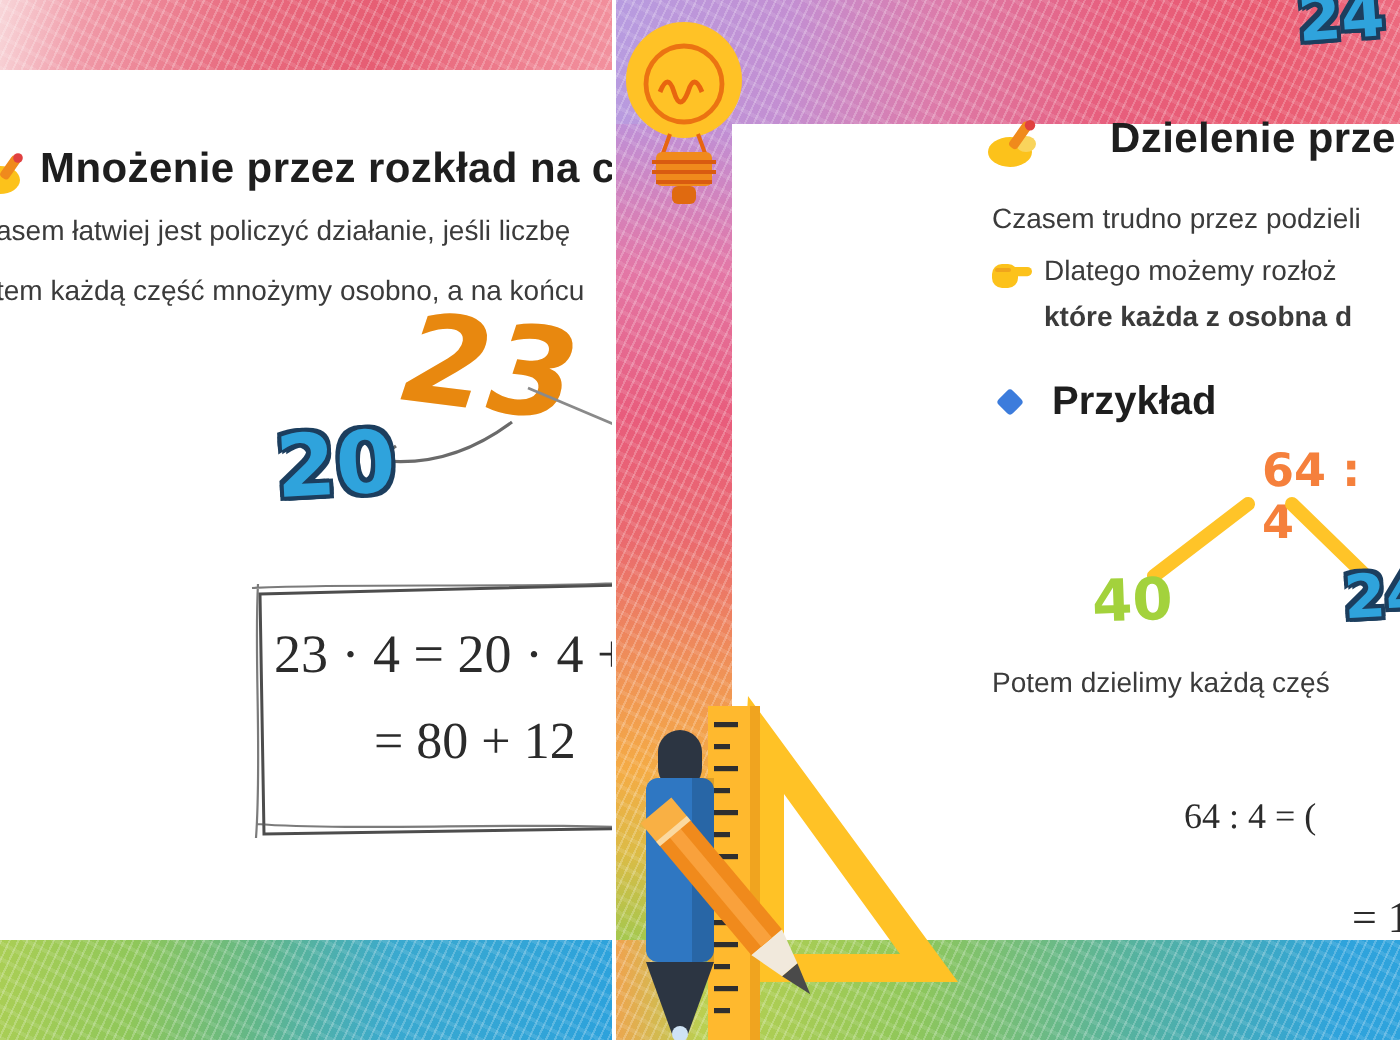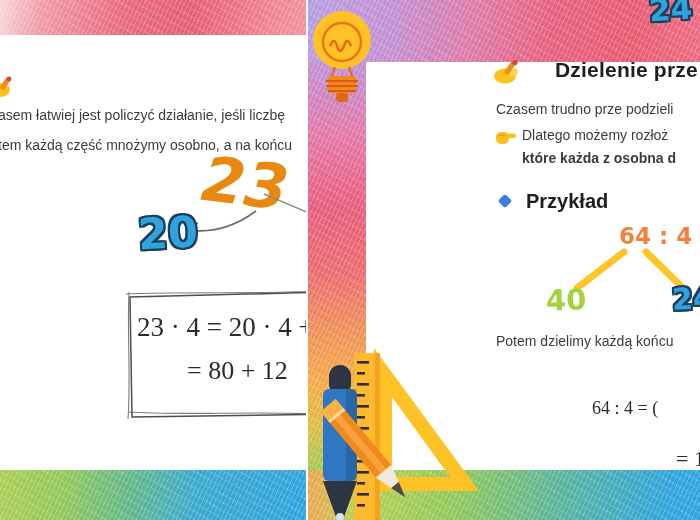--- a/index.html
+++ b/index.html
@@ -49,20 +49,21 @@
   <section class="slide slide-left">
     <div class="crayon lt-top"></div>
     <div class="crayon lt-bottom"></div>
 
     <svg style="position:absolute;left:-9px;top:76px;" width="22" height="22" viewBox="0 0 22 22">
       <ellipse cx="9" cy="14" rx="10" ry="7" fill="#FCC21B"></ellipse>
       <rect x="12" y="1" width="5" height="13" rx="2" transform="rotate(35 14 7)" fill="#F08A1C"></rect>
       <circle cx="18" cy="3" r="2.4" fill="#E04040"></circle>
     </svg>
 
+    <div class="title" style="left:20px;top:73px;">Mnożenie przez rozkład na c</div>
 
     <div class="txt" style="left:-2px;top:107px;">asem łatwiej jest policzyć działanie, jeśli liczbę</div>
     <div class="txt" style="left:-2px;top:137px;">tem każdą część mnożymy osobno, a na końcu</div>
 
     <div class="num23" style="left:202px;top:153px;">23</div>
 
     <svg style="position:absolute;left:178px;top:203px;" width="84" height="42" viewBox="0 0 84 42">
       <path d="M78 8 Q 46 32 10 27" fill="none" stroke="#6a6a6a" stroke-width="1.6"></path>
       <path d="M10 27 L20 20 M10 27 L19 34" fill="none" stroke="#6a6a6a" stroke-width="1.6"></path>
     </svg>
@@ -102,42 +103,42 @@
     <div class="cartoon-blue" style="right:8px;top:-9px;font-size:31px;transform:rotate(-4deg);">24</div>
 
     <svg style="position:absolute;left:186px;top:60px;" width="26" height="24" viewBox="0 0 26 24">
       <ellipse cx="11" cy="16" rx="11" ry="7.5" fill="#FCC21B"></ellipse>
       <ellipse cx="19" cy="12" rx="5" ry="4" fill="#F9D45C"></ellipse>
       <rect x="14" y="0" width="5" height="15" rx="2" transform="rotate(35 16 7)" fill="#F08A1C"></rect>
       <circle cx="21" cy="2.6" r="2.6" fill="#E04040"></circle>
     </svg>
     <div class="title" style="left:218px;top:58px;margin-left:29px;">Dzielenie prze</div>
 
-    <div class="txt" style="left:188px;top:101px;">Czasem trudno prze podzieli</div>
+    <div class="txt" style="left:188px;top:101px;">Czasem trudno przez podzieli</div>
 
     <svg style="position:absolute;left:188px;top:128px;" width="21" height="17" viewBox="0 0 21 17">
       <rect x="0" y="4" width="13" height="12" rx="5" fill="#FCC21B"></rect>
       <rect x="7" y="5.5" width="13" height="4.6" rx="2.3" fill="#FCC21B"></rect>
       <rect x="1.5" y="6" width="8" height="2" rx="1" fill="#F0A51C"></rect>
     </svg>
     <div class="txt bold" style="left:214px;top:150px;">które każda z osobna d</div>
     <div class="txt" style="left:214px;top:127px;">Dlatego możemy rozłoż</div>
 
     <div class="diamond" style="left:192px;top:196px;"></div>
     <div class="txt bold" style="left:218px;top:190px;font-size:20px;color:#1e1e1e;">Przykład</div>
 
-    <div class="expr" style="left:311px;top:223px;">64 : 4</div>
+    <div class="expr" style="left:323px;top:223px;">64 : 4</div>
     <svg style="position:absolute;left:256px;top:247px;" width="132" height="48" viewBox="0 0 132 48">
       <path d="M60 5 L13 41" stroke="#FFC428" stroke-width="7" stroke-linecap="round"></path>
       <path d="M82 5 L119 41" stroke="#FFC428" stroke-width="7" stroke-linecap="round"></path>
     </svg>
     <div class="num40" style="left:238px;top:283px;">40</div>
     <div class="cartoon-blue" style="left:364px;top:281px;font-size:30px;transform:rotate(-3deg);">24</div>
 
-    <div class="txt" style="left:188px;top:333px;">Potem dzielimy każdą końcu</div>
+    <div class="txt" style="left:188px;top:333px;">Potem dzielimy każdą częś</div>
 
     <div class="math" style="left:284px;top:398px;font-size:18px;">64 : 4 = (</div>
     <div class="math" style="left:368px;top:446px;font-size:22px;">= 1</div>
 
     <svg style="position:absolute;left:6px;top:345px;" width="175" height="175" viewBox="0 0 175 175">
 
       <g>
         <path d="M60 3 L165 146 L52 146 Z M78 52 L136 132 L78 132 Z" fill="#FFC226" fill-rule="evenodd"></path>
       </g>
 

